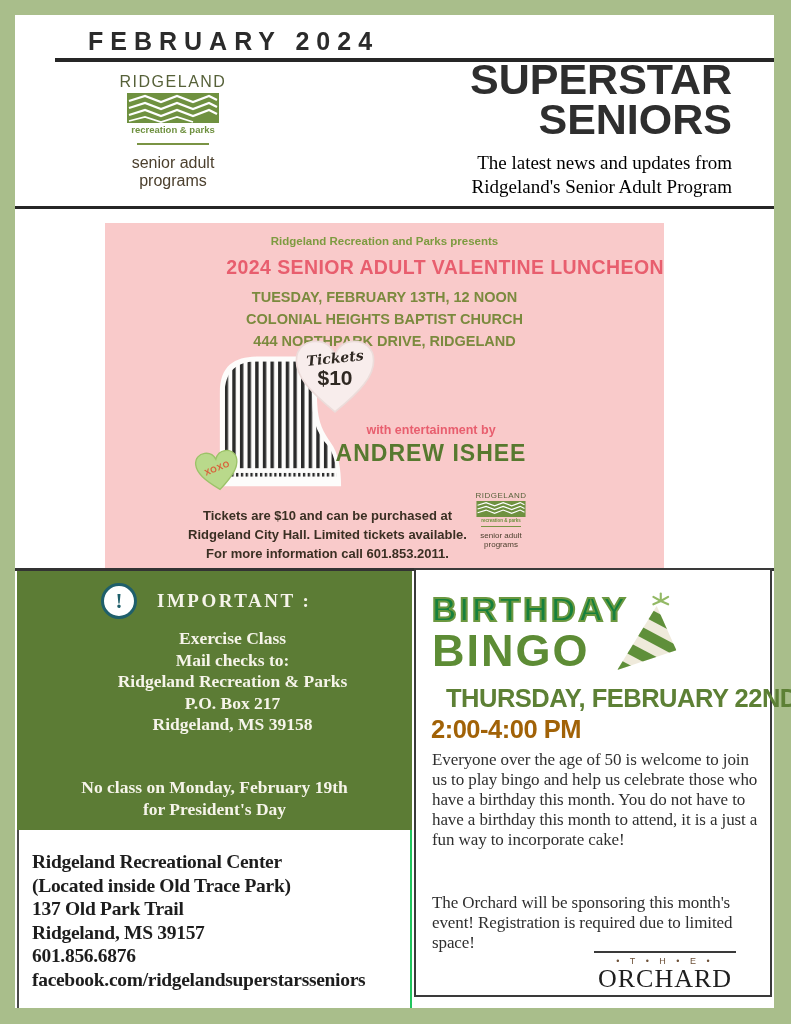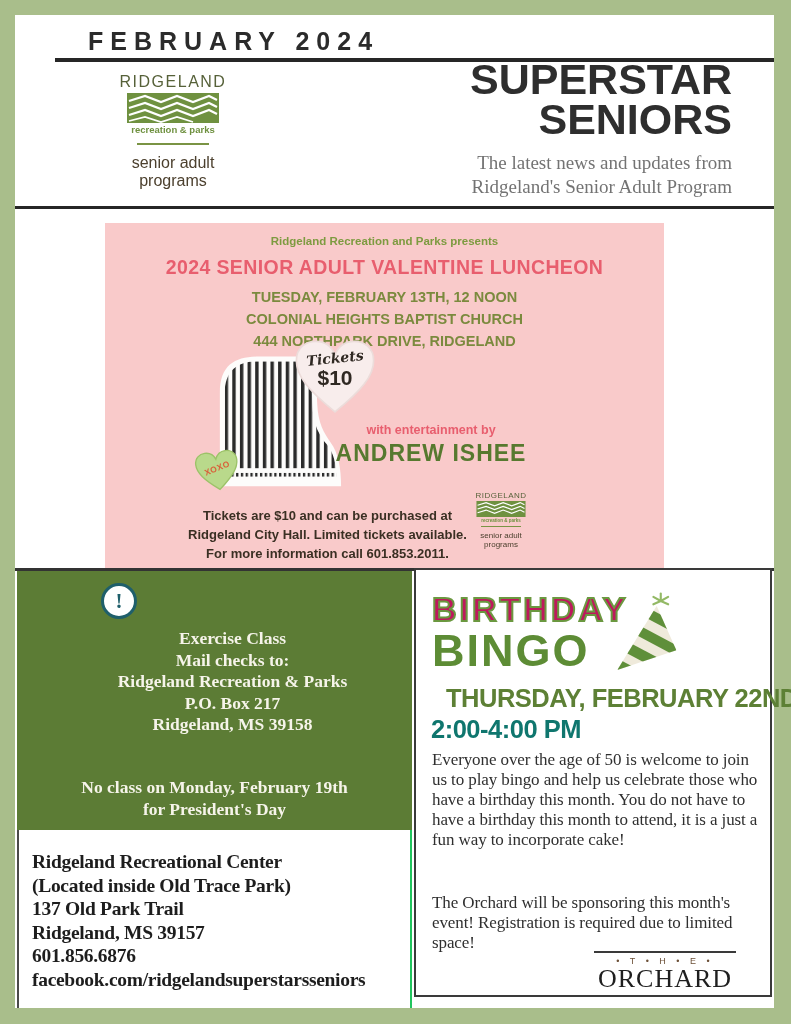--- a/index.html
+++ b/index.html
@@ -11,27 +11,27 @@
   .issue-date{position:absolute;left:73px;top:12px;font-size:25px;font-weight:bold;letter-spacing:7px;color:#2b2b2b;}
   .header-rule{position:absolute;left:40px;top:43px;right:0;height:4px;background:#262626;}
   .logo-block{position:absolute;left:92px;top:58px;width:132px;text-align:center;}
   .logo-name{font-size:16px;letter-spacing:1.5px;color:#57614033;color:#566139;font-weight:500;}
   .logo-waves{display:block;width:94px;height:30px;margin:2px auto 0;}
   .logo-tagline{font-size:9.5px;font-weight:bold;color:#6f9140;margin-top:1px;}
   .logo-divider{width:72px;height:2px;background:#7a9444;margin:8px auto 9px;}
   .logo-program{font-size:16px;line-height:1.15;color:#4c402e;}
   .masthead{position:absolute;right:42px;top:44px;text-align:right;}
   .masthead-title{font-size:43px;line-height:0.93;font-weight:800;color:#2e2e2e;letter-spacing:0px;}
-  .masthead-sub{margin-top:12px;font-family:"Liberation Serif","DejaVu Serif",serif;font-size:19px;line-height:1.25;color:#737373;}
+  .masthead-sub{margin-top:12px;font-family:"Liberation Serif","DejaVu Serif",serif;font-size:19px;line-height:1.25;color:#000000;}
   .section-rule{position:absolute;left:0;top:191px;width:100%;height:3px;background:#262626;}
 
   
   .flyer{position:absolute;left:90px;top:208px;width:559px;height:345px;background:#f9caca;text-align:center;}
   .presents{padding-top:12px;font-size:11.5px;font-weight:bold;color:#7d9b40;}
-  .flyer-title{margin-top:9px;font-size:19.5px;font-weight:800;color:#e85e6e;letter-spacing:0.4px;}
+  .flyer-title{margin-top:9px;font-size:19.5px;font-weight:800;color:#e85e6e;letter-spacing:0.4px;text-align:right;}
   .flyer-when{margin-top:8px;font-size:14.5px;line-height:1.5;font-weight:800;color:#7b8a3e;}
   .piano{position:absolute;left:112px;top:129px;width:126px;height:135px;}
   .ticket-heart{position:absolute;left:188px;top:115px;width:84px;height:78px;}
   .ticket-heart svg{position:absolute;inset:0;}
   .th-script{position:absolute;left:0;right:0;top:12px;font-family:"DejaVu Serif",serif;font-style:italic;font-weight:bold;font-size:14px;color:#2f2822;transform:rotate(-6deg);}
   .th-price{position:absolute;left:0;right:0;top:28px;font-size:21px;font-weight:800;color:#2f2822;}
   .candy-heart{position:absolute;left:90px;top:227px;width:45px;height:42px;transform:rotate(-8deg);}
   .candy-heart svg{position:absolute;inset:0;}
   .xoxo{position:absolute;left:0;right:0;top:13px;font-size:8.5px;font-weight:800;color:#d9603a;transform:rotate(-14deg);letter-spacing:0.5px;}
   .entertain-intro{position:absolute;left:196px;top:200px;width:260px;font-size:12.5px;font-weight:800;color:#e85e6e;}
@@ -60,25 +60,25 @@
   
   .contact-box{position:absolute;left:2px;top:815px;width:395px;height:178px;background:#ffffff;
                border-left:2px solid #4a4a4a;border-right:2px solid #22c55e;box-sizing:border-box;}
   .contact-lines{position:absolute;left:13px;top:20px;font-family:"Liberation Serif","DejaVu Serif",serif;
                  font-weight:bold;font-size:19.5px;letter-spacing:-0.3px;line-height:23.5px;color:#1d1d1d;white-space:nowrap;}
 
   
   .bingo-box{position:absolute;left:399px;top:553px;width:358px;height:429px;background:#ffffff;
              border:2px solid #3a3a3a;box-sizing:border-box;}
   .bingo-title1{position:absolute;left:16px;top:20px;font-size:34px;font-weight:800;letter-spacing:3px;
-                color:#be185d;-webkit-text-stroke:2px #6b9840;text-stroke:2px #6b9840;}
+                color:#15803d;-webkit-text-stroke:2px #6b9840;text-stroke:2px #6b9840;}
   .bingo-title2{position:absolute;left:16px;top:55px;font-size:45px;font-weight:800;letter-spacing:2px;color:#5d8c35;}
   .party-hat{position:absolute;left:198px;top:20px;width:64px;height:86px;}
   .bingo-date{position:absolute;left:30px;top:114px;font-size:25.5px;font-weight:800;letter-spacing:-0.5px;color:#5d8035;white-space:nowrap;}
-  .bingo-time{position:absolute;left:15px;top:145px;font-size:25.5px;font-weight:800;letter-spacing:-0.5px;color:#0f766e;}
+  .bingo-time{position:absolute;left:15px;top:145px;font-size:25.5px;font-weight:800;letter-spacing:-0.5px;color:#a16207;}
   .bingo-para{position:absolute;left:16px;width:331px;font-family:"Liberation Serif","DejaVu Serif",serif;
               font-size:17px;line-height:20px;color:#2f2f2f;letter-spacing:-0.1px;}
   .para1{top:180px;}
   .para2{top:323px;}
   .orchard{position:absolute;left:178px;top:381px;width:142px;text-align:center;}
   .orchard-rule{height:2px;background:#3a3a3a;}
   .orchard-the{margin-top:3px;font-size:9px;letter-spacing:4px;color:#6d5138;}
   .orchard-name{font-family:"Liberation Serif","DejaVu Serif",serif;font-size:26px;letter-spacing:1px;color:#1f1f1f;line-height:1;}
 </style>
 </head>
@@ -187,20 +187,21 @@
       </div>
     </div>
 
     <div class="mid-rule"></div>
 
     <div class="important-box">
       <div class="imp-head">
         <div class="imp-icon">
           <span class="imp-excl">!</span>
         </div>
+        <div class="imp-heading">IMPORTANT :</div>
       </div>
       <div class="imp-lines">
         <div>Exercise Class</div>
         <div>Mail checks to:</div>
         <div>Ridgeland Recreation &amp; Parks</div>
         <div>P.O. Box 217</div>
         <div>Ridgeland, MS 39158</div>
       </div>
       <div class="imp-note">
         <div>No class on Monday, February 19th</div>

